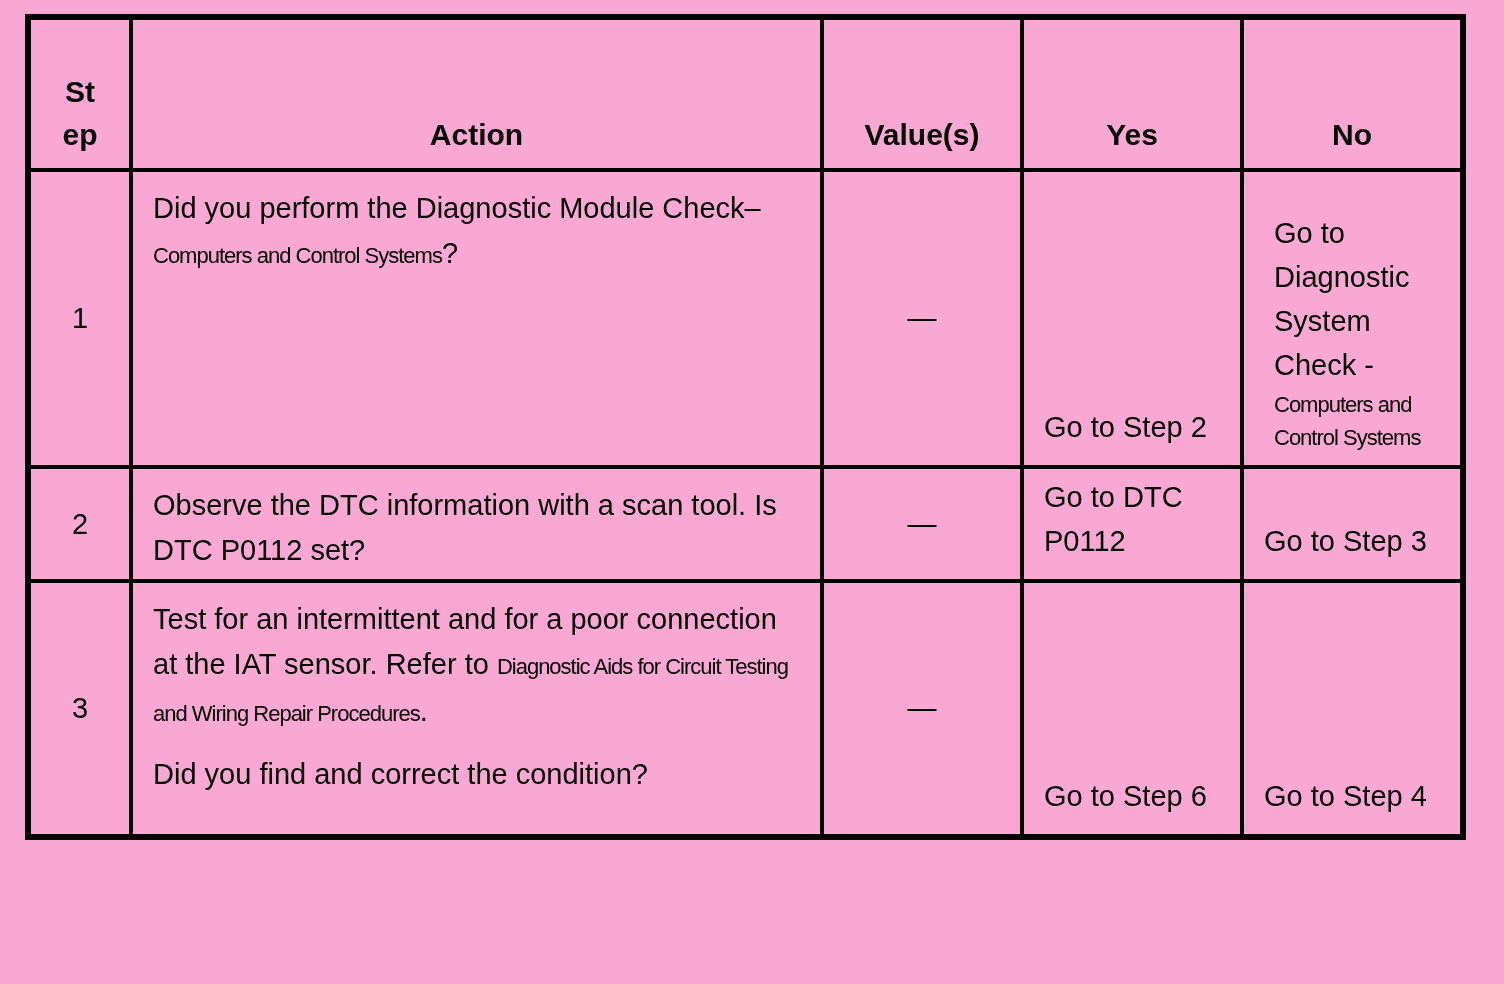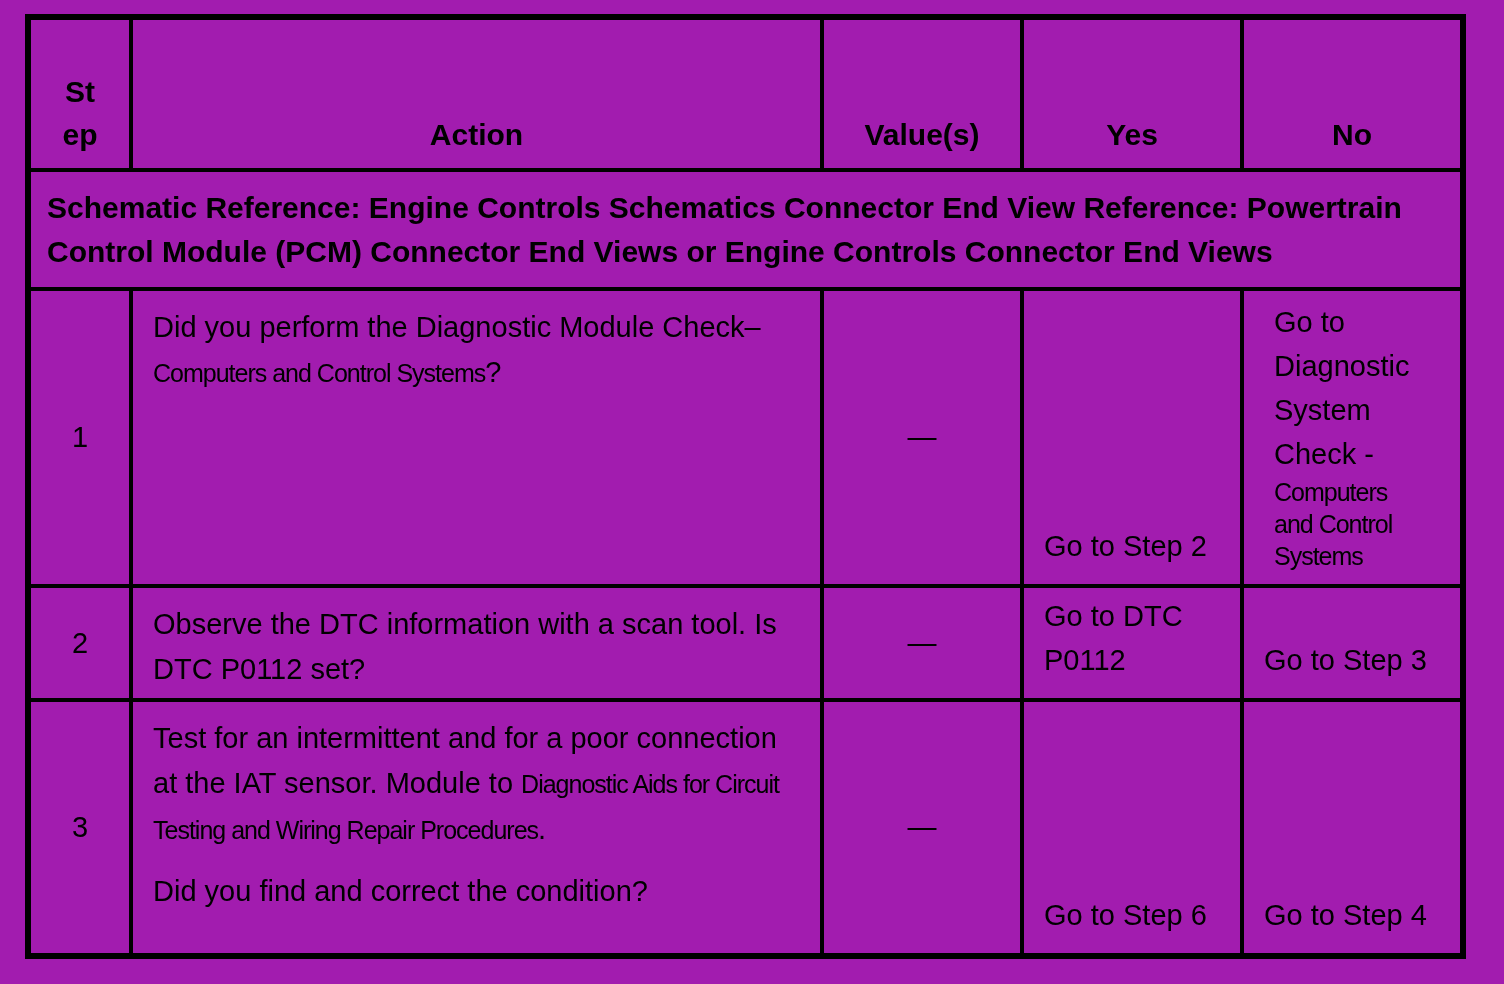--- a/index.html
+++ b/index.html
@@ -8,21 +8,21 @@
     background: #ffffff;
     width: 1504px;
     height: 984px;
     font-family: "Liberation Sans", sans-serif;
     color: #000000;
   }
   .page {
     position: relative;
     width: 1504px;
     height: 984px;
-    background: #a21caf;
+    background: #f9a8d4;
     overflow: hidden;
   }
   table.diag {
     position: absolute;
     left: 25px;
     top: 14px;
     width: 1435px;
     border-collapse: collapse;
     table-layout: fixed;
     border: 6px solid #000;
@@ -76,21 +76,21 @@
     padding: 0 20px 16px 20px;
   }
   td.goto.no-multiline {
     padding: 0 30px 12px 30px;
     line-height: 31px;
   }
   td.goto.no-multiline .lead {
     line-height: 44px;
   }
   .ref {
-    font-size: 25px;
+    font-size: 22px;
     letter-spacing: -1px;
   }
   .tight {
     line-height: 31px;
   }
   .question {
     margin-top: 16px;
   }
 </style>
 </head>
@@ -111,26 +111,20 @@
       <th>
         <span>St</span><br>
         <span>ep</span>
       </th>
       <th>Action</th>
       <th>Value(s)</th>
       <th>Yes</th>
       <th>No</th>
     </tr>
 
-    <tr style="height:119px">
-      <td class="schem" colspan="5">
-        <div>Schematic Reference: Engine Controls Schematics Connector End View Reference: Powertrain</div>
-        <div>Control Module (PCM) Connector End Views or Engine Controls Connector End Views</div>
-      </td>
-    </tr>
 
     <tr style="height:297px">
       <td class="step">1</td>
       <td class="action">
         <div><span>Did you perform the Diagnostic Module Check–</span><span class="ref">Computers and Control Systems</span><span>?</span></div>
       </td>
       <td class="value">—</td>
       <td class="goto">Go to Step 2</td>
       <td class="goto no-multiline">
         <span class="lead">Go to Diagnostic System Check -</span>
@@ -144,21 +138,21 @@
         <div>Observe the DTC information with a scan tool. Is DTC P0112 set?</div>
       </td>
       <td class="value">—</td>
       <td class="goto">Go to DTC P0112</td>
       <td class="goto">Go to Step 3</td>
     </tr>
 
     <tr style="height:256px">
       <td class="step">3</td>
       <td class="action">
-        <div><span>Test for an intermittent and for a poor connection at the IAT sensor. Module to </span><span class="ref">Diagnostic Aids for Circuit Testing and Wiring Repair Procedures</span><span>.</span></div>
+        <div><span>Test for an intermittent and for a poor connection at the IAT sensor. Refer to </span><span class="ref">Diagnostic Aids for Circuit Testing and Wiring Repair Procedures</span><span>.</span></div>
         <div class="question">Did you find and correct the condition?</div>
       </td>
       <td class="value">—</td>
       <td class="goto">Go to Step 6</td>
       <td class="goto">Go to Step 4</td>
     </tr>
   </tbody>
     </table>
 </div>
 

